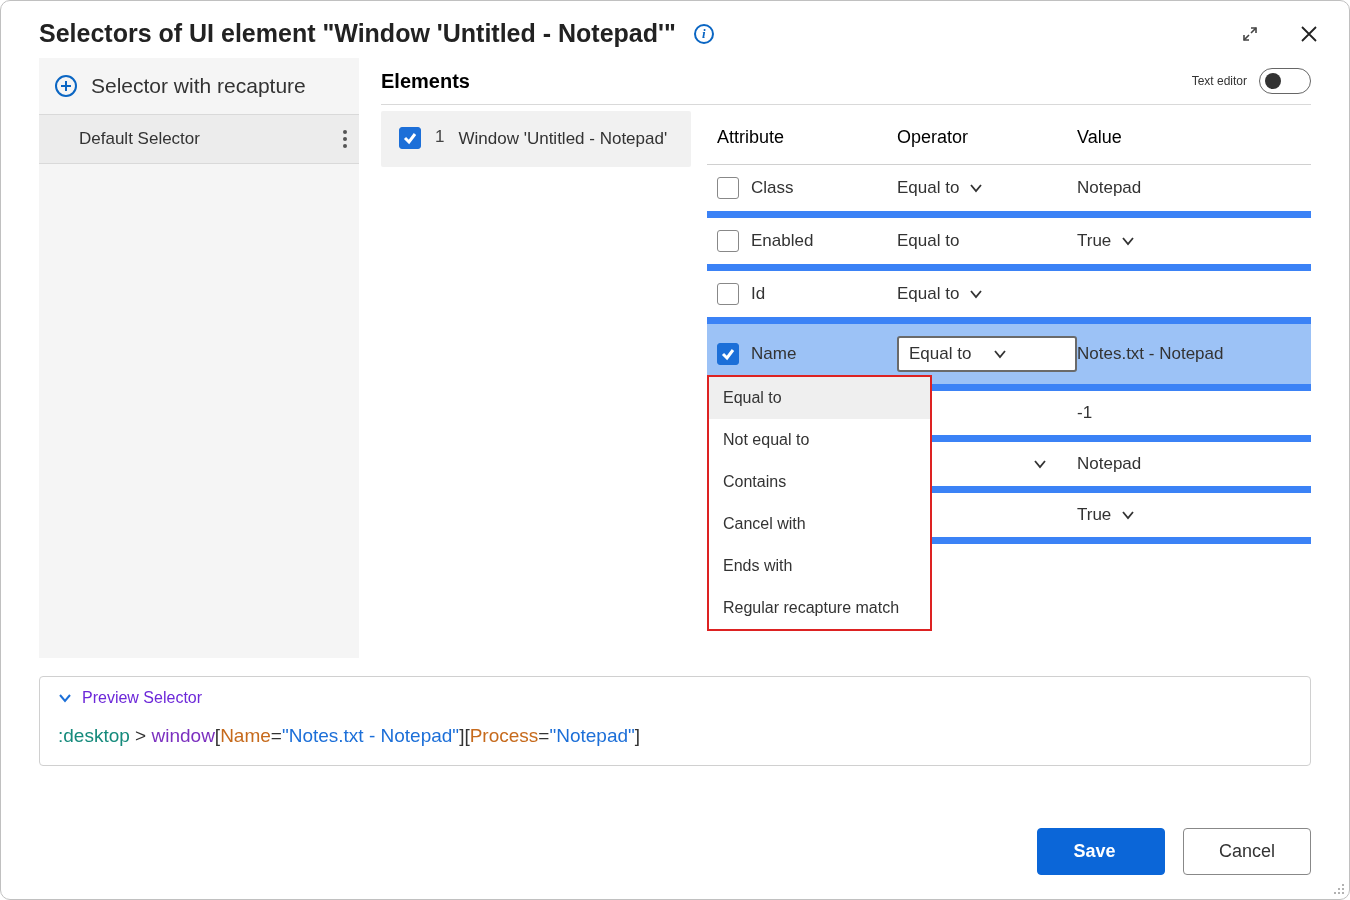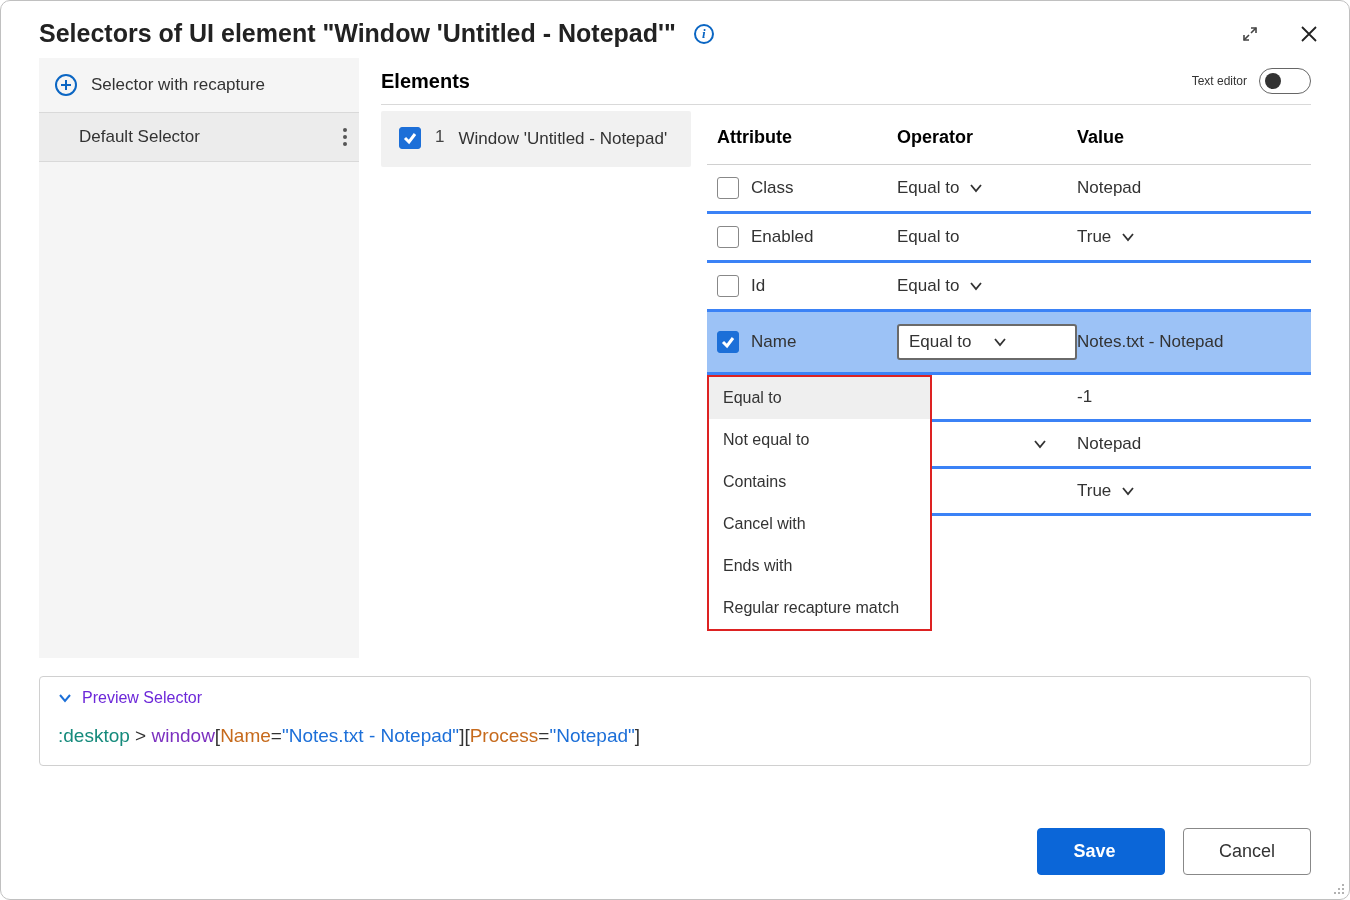--- a/index.html
+++ b/index.html
@@ -18,21 +18,21 @@
     width: 20px; height: 20px; border: 2px solid #0b66c3; border-radius: 50%;
     color: #0b66c3; display: inline-flex; align-items: center; justify-content: center;
     font-size: 13px; font-weight: 700; margin-left: 18px; font-family: Georgia, serif; font-style: italic;
   }
   .title-actions { margin-left: auto; display: flex; gap: 40px; align-items: center; }
   .expand-icon, .close-icon { cursor: pointer; display: inline-flex; }
   .body { display: flex; padding: 0 38px; gap: 22px; height: 600px; }
   .sidebar { width: 320px; flex-shrink: 0; background: #f5f5f5; }
   .recapture {
     display: flex; align-items: center; gap: 14px; padding: 16px 16px;
-    border-bottom: 1px solid #d9d9d9; cursor: pointer; color: #333; font-size: 17px;
+    border-bottom: 1px solid #d9d9d9; cursor: pointer; color: #333; font-size: 21px;
   }
   .plus-circle {
     width: 22px; height: 22px; border: 2px solid #0b66c3; border-radius: 50%;
     position: relative; flex-shrink: 0;
   }
   .plus-circle::before, .plus-circle::after {
     content: ""; position: absolute; background: #0b66c3;
   }
   .plus-circle::before { left: 4px; right: 4px; top: 50%; height: 2px; transform: translateY(-50%); }
   .plus-circle::after  { top: 4px; bottom: 4px; left: 50%; width: 2px; transform: translateX(-50%); }
@@ -65,23 +65,23 @@
     width: 22px; height: 22px; border: 1px solid #888; border-radius: 3px; background: #fff;
     flex-shrink: 0; display: inline-flex; align-items: center; justify-content: center;
   }
   .chk.blue { background: #1c6fd8; border-color: #1c6fd8; }
   .chk svg { width: 16px; height: 16px; stroke: #fff; stroke-width: 3; fill: none; }
   .element-idx { color: #444; font-size: 17px; }
   .element-name { color: #333; font-size: 17px; line-height: 1.4; }
   .attr-panel { flex: 1; position: relative; }
   .attr-header, .attr-row {
     display: grid; grid-template-columns: 180px 180px 1fr; align-items: center;
-    border-bottom: 3px solid #3b82f6;
-  }
-  .attr-header { font-weight: 700; font-size: 18px; padding: 16px 10px; border-bottom: 1px solid #d0d0d0; }
+    border-bottom: 7px solid #3b82f6;
+  }
+  .attr-header { font-weight: 400; font-size: 18px; padding: 16px 10px; border-bottom: 1px solid #d0d0d0; }
   .attr-row { padding: 12px 10px; font-size: 17px; color: #333; }
   .attr-row.selected { background: #9cc2f6; }
   .attr-cell1 { display: flex; align-items: center; gap: 12px; }
   .op-cell { display: flex; align-items: center; gap: 10px; }
   .chev { display:inline-flex; }
   .op-box {
     border: 2px solid #6a6a6a; border-radius: 3px; padding: 6px 8px 6px 10px;
     display: flex; align-items: center; gap: 22px; background: #fff;
   }
   .dropdown {

